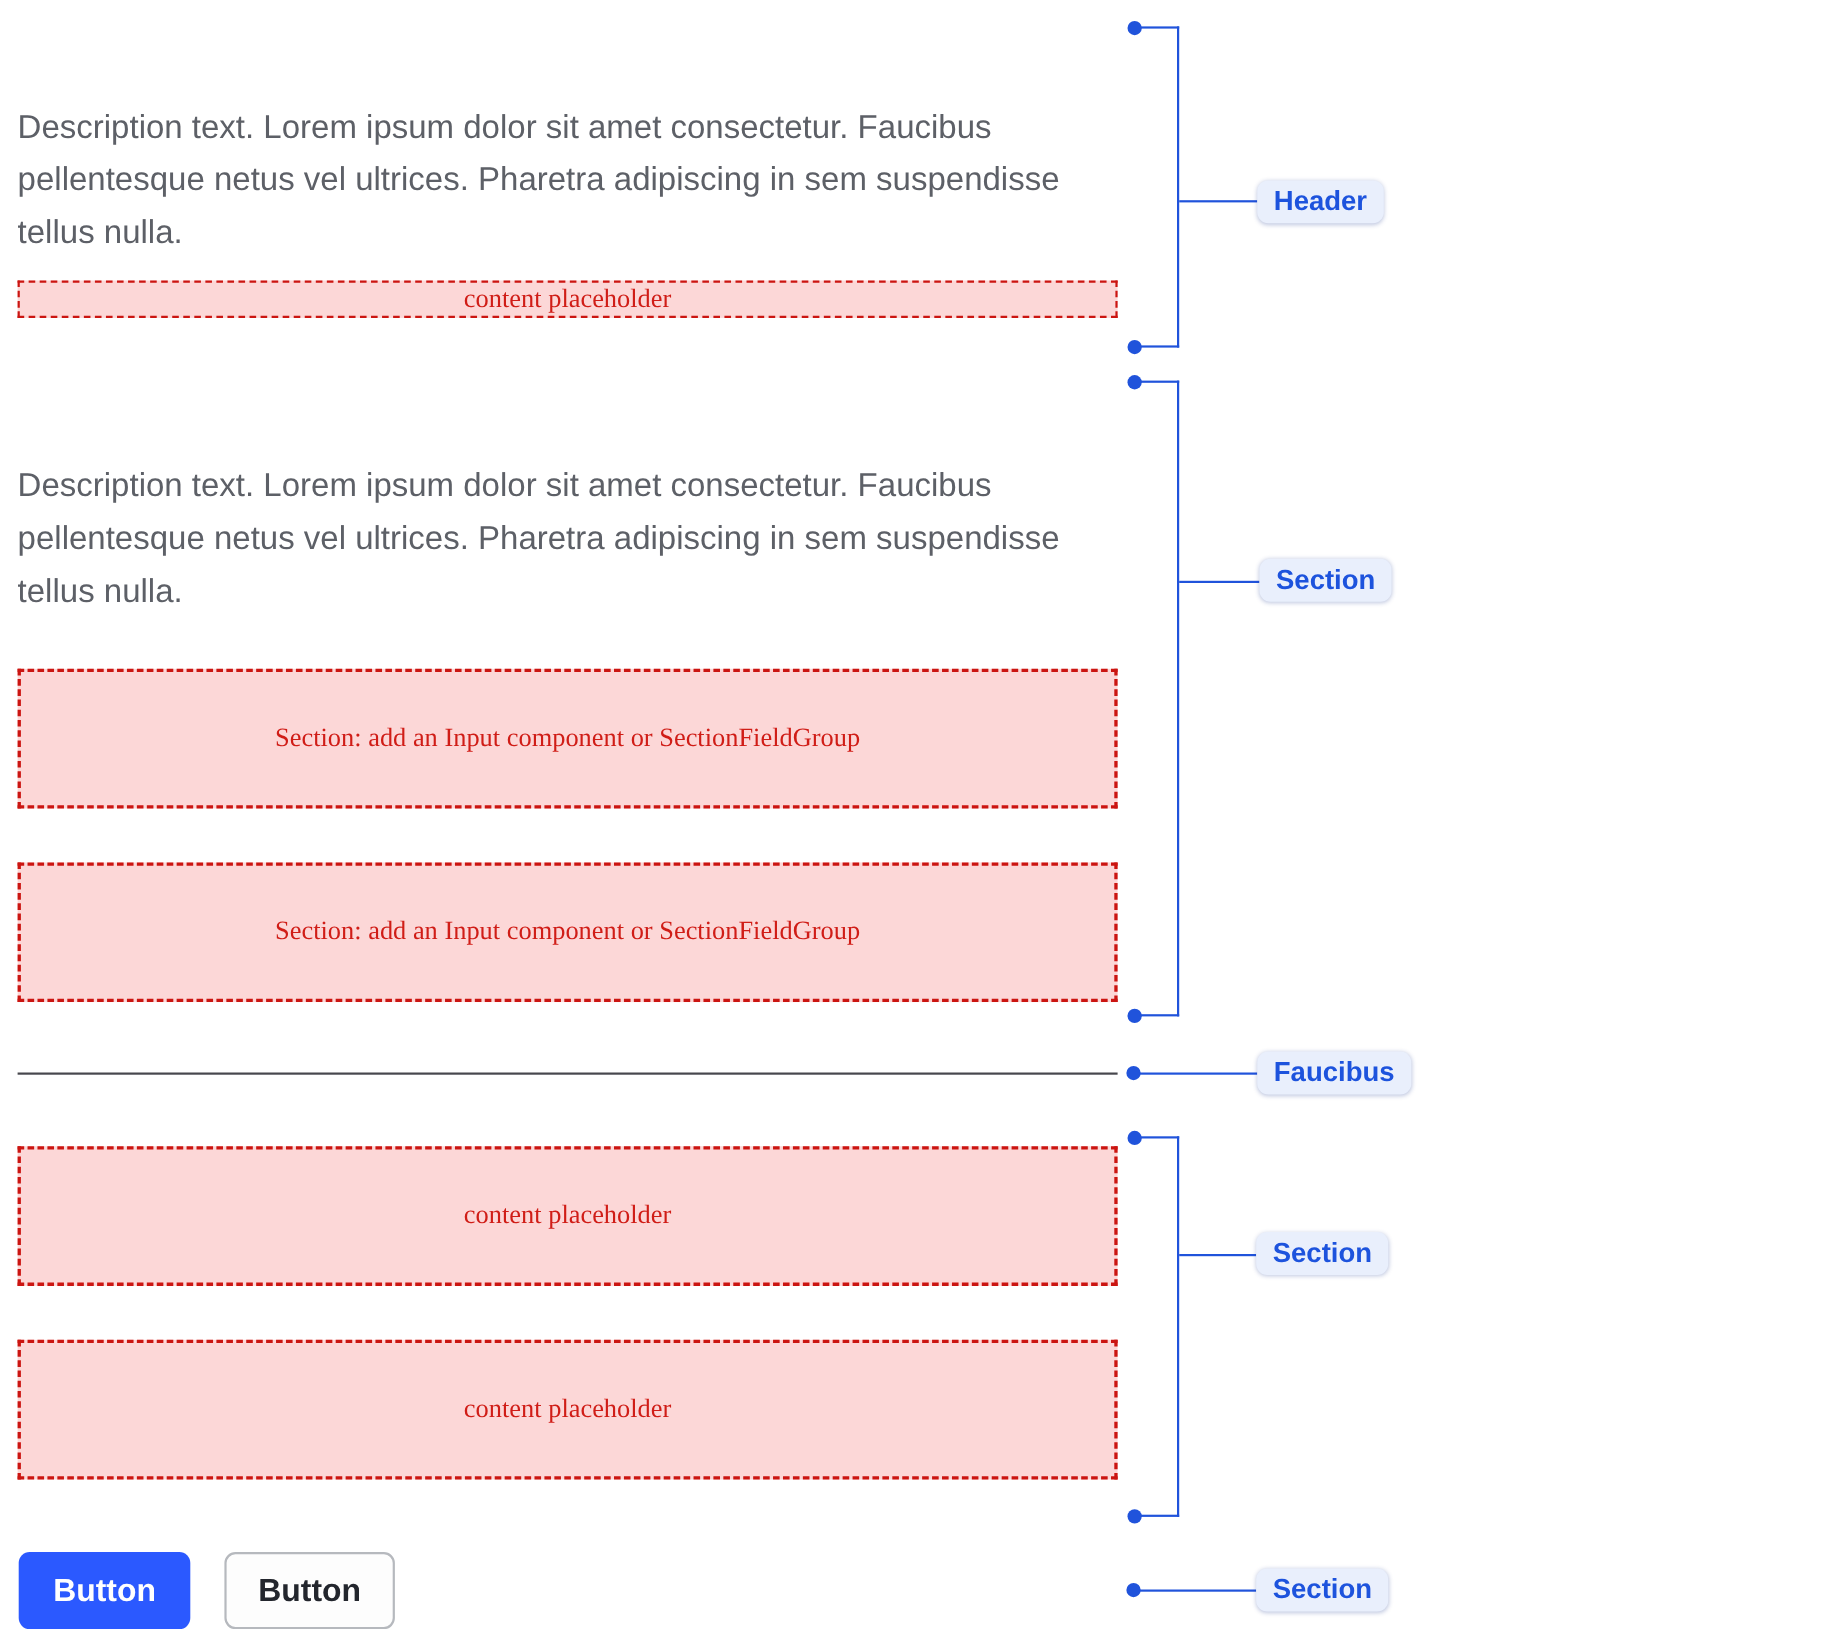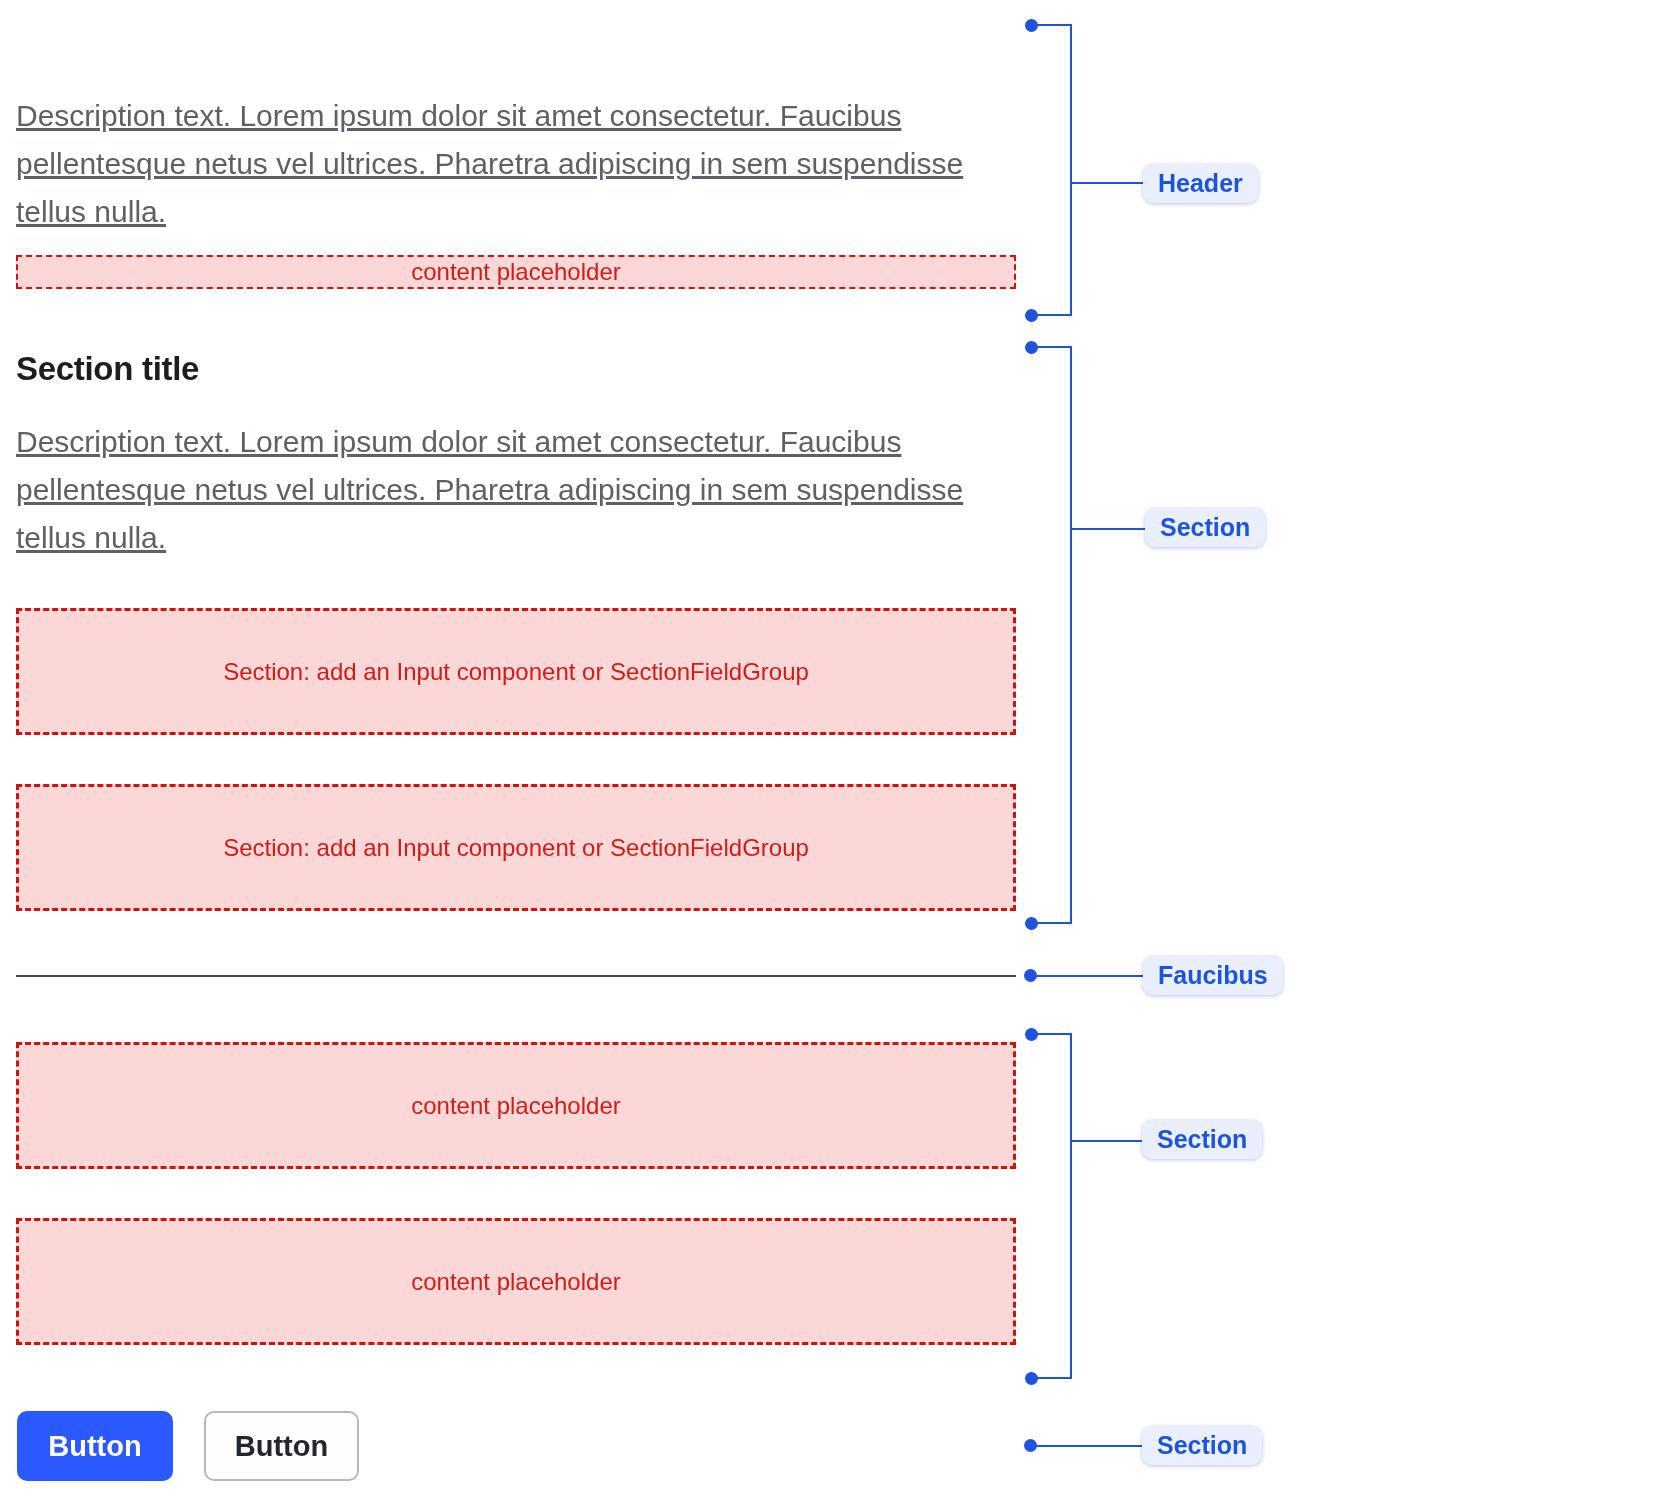--- a/index.html
+++ b/index.html
@@ -19,34 +19,34 @@
   body{font-family:"Liberation Sans", sans-serif;}
   .canvas{position:relative;width:1672px;height:1498px;background:#ffffff;overflow:hidden;}
 
   
   .form-title{
     position:absolute;left:16px;top:20px;width:1000px;
     font-size:45px;font-weight:700;color:var(--title-color);letter-spacing:-0.5px;
   }
   .description{
     position:absolute;left:16px;width:1000px;
-    font-size:30px;line-height:48px;color:var(--desc-color);font-weight:400;text-decoration:underline;
+    font-size:30px;line-height:48px;color:var(--desc-color);font-weight:400;
   }
   .desc-1{top:92px;}
   .desc-2{top:418px;}
   .section-title{
     position:absolute;left:16px;top:350px;width:1000px;
     font-size:33px;font-weight:700;color:var(--title-color);letter-spacing:-0.3px;
   }
   .ph{
     position:absolute;left:16px;width:1000px;
     background:var(--placeholder-bg);
     border:3px dashed var(--placeholder-border);
     color:var(--placeholder-text);
-    font-family:Liberation Sans, sans-serif;
+    font-family:Liberation Serif, serif;
     font-size:24px;
     display:flex;align-items:center;justify-content:center;
     text-align:center;
   }
   .ph-strip{top:255px;height:34px;border-width:2px;}
   .ph-sec1{top:608px;height:127px;}
   .ph-sec2{top:784px;height:127px;}
   .ph-c1{top:1042px;height:127px;}
   .ph-c2{top:1218px;height:127px;}
   .separator{
@@ -83,21 +83,20 @@
 </head>
 <body>
 
 <div class="canvas">
 
   <p class="description desc-1">Description text. Lorem ipsum dolor sit amet consectetur. Faucibus pellentesque netus vel ultrices. Pharetra adipiscing in sem suspendisse tellus nulla.</p>
   <div class="ph ph-strip">
     <span>content placeholder</span>
   </div>
 
-  <h2 class="section-title">Section title</h2>
   <p class="description desc-2">Description text. Lorem ipsum dolor sit amet consectetur. Faucibus pellentesque netus vel ultrices. Pharetra adipiscing in sem suspendisse tellus nulla.</p>
   <div class="ph ph-sec1">
     <span>Section: add an Input component or SectionFieldGroup</span>
   </div>
   <div class="ph ph-sec2">
     <span>Section: add an Input component or SectionFieldGroup</span>
   </div>
 
   <hr class="separator">
 

